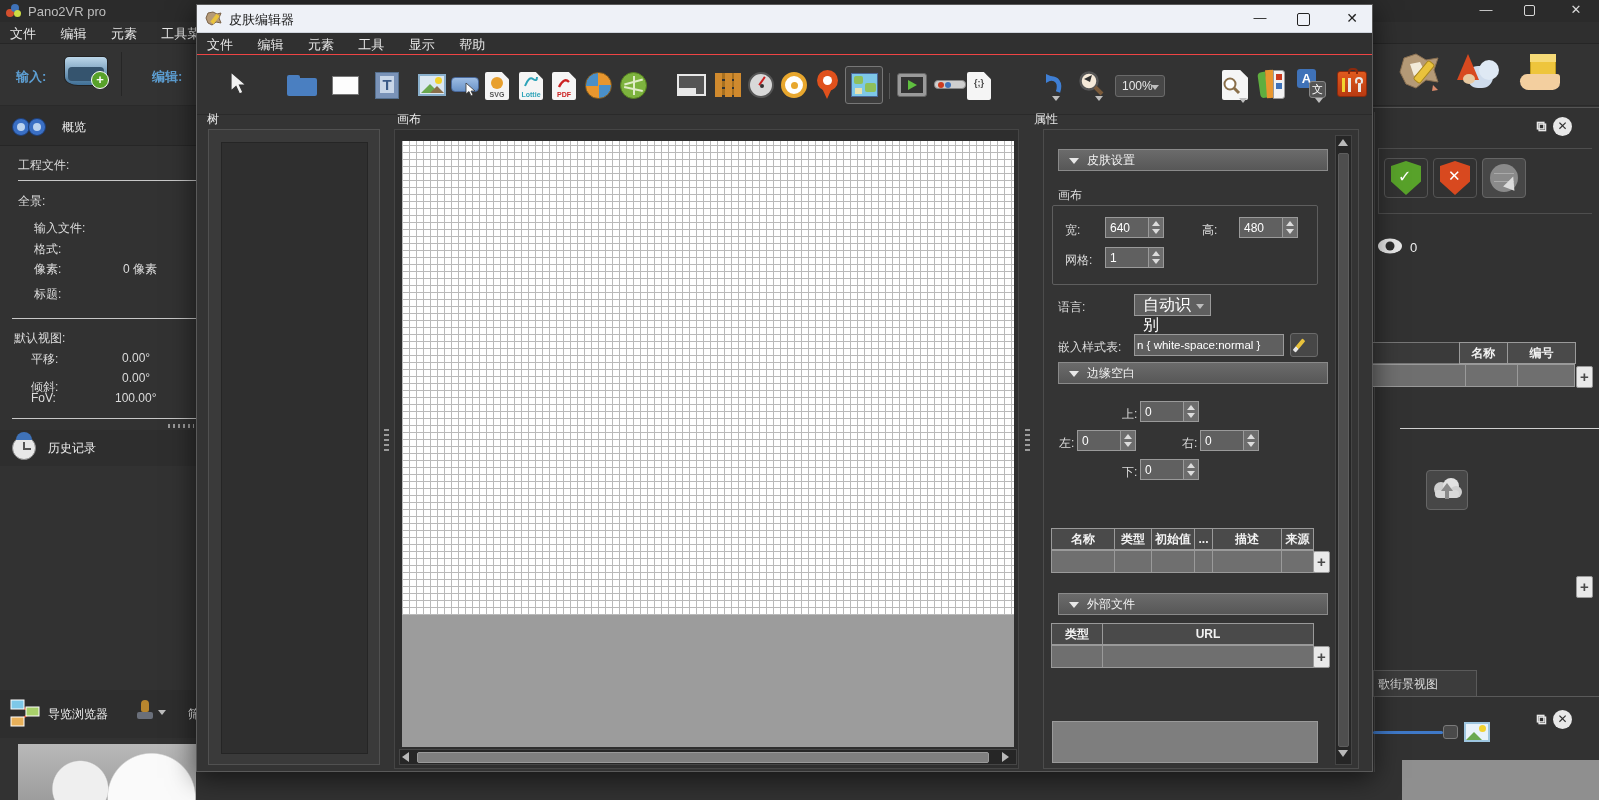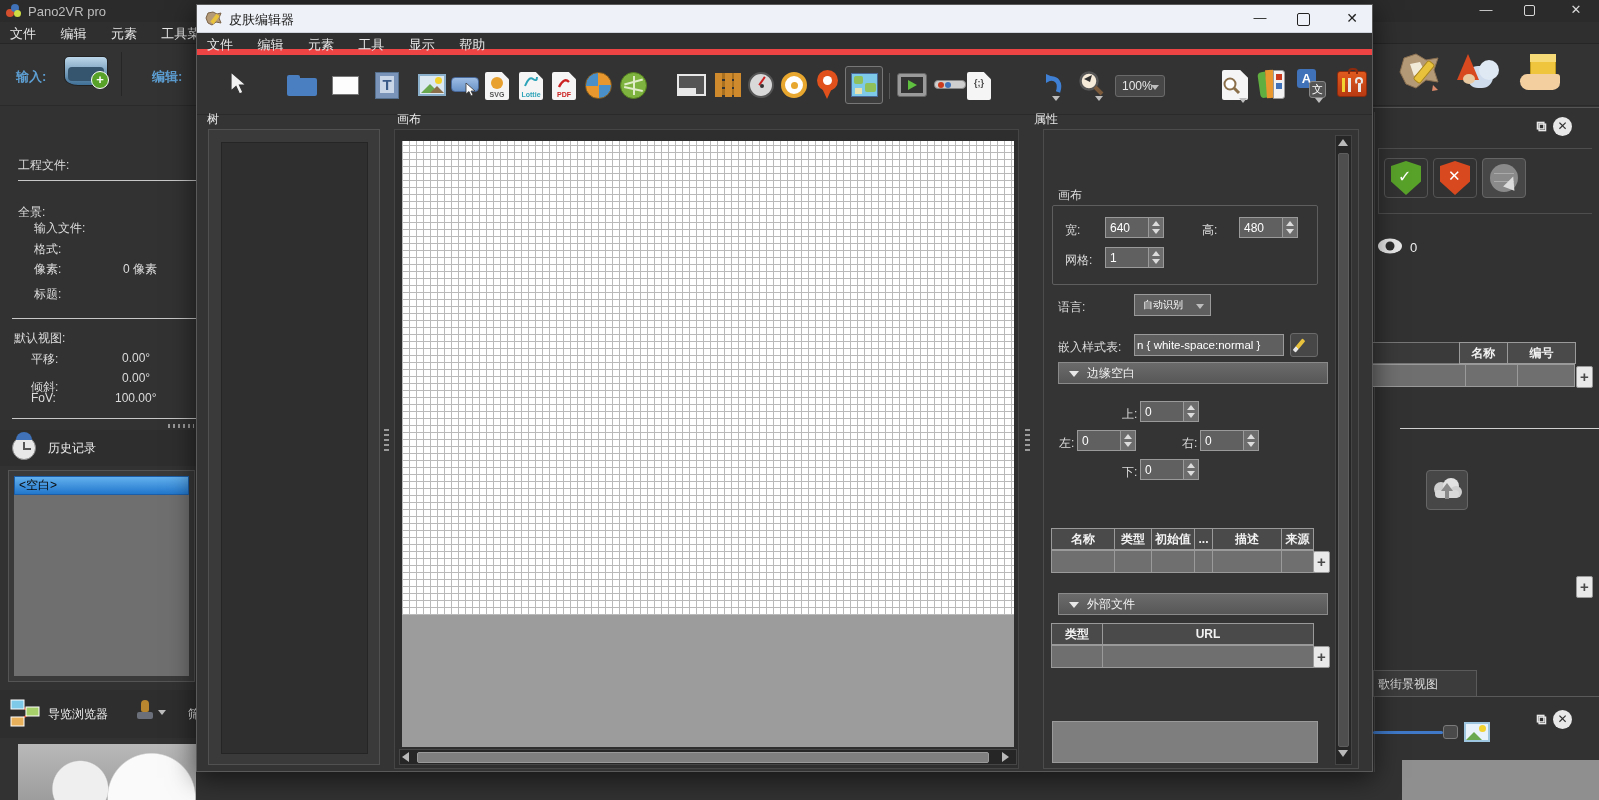--- a/index.html
+++ b/index.html
@@ -16,21 +16,21 @@
   
   .wc { color:#d8d8d8; font-size:13px; line-height:14px; text-align:center; }
   .wc.dark { color:#222; }
   .maxbox { width:11px; height:11px; border:1px solid #d8d8d8; border-radius:2px; }
   .maxbox.dark { border-color:#222; }
 
   
   #editor { left:196px; top:4px; width:1177px; height:768px;
      background:#343434; border:1px solid #5a5a5a; box-shadow:0 6px 26px rgba(0,0,0,.6); }
   #ed-title { left:0; top:0; width:100%; height:28px; background:#eef1f7; border-bottom:1px solid #cfd4dc; }
-  #ed-menubar { left:0; top:28px; width:100%; height:22px; background:#303030; border-bottom:6px solid #ef4444; }
+  #ed-menubar { left:0; top:28px; width:100%; height:22px; background:#303030; border-bottom:1px solid #ef4444; }
   .menuitem { display:inline-block; padding:3px 10px; color:#e6e6e6; font-size:13px; }
   #ed-toolbar { left:0; top:50px; width:100%; height:60px; background:#333333; border-bottom:1px solid #2a2a2a; }
 
   .tbicon { position:absolute; top:16px; width:28px; height:28px; }
   .docicon { position:absolute; top:17px; width:24px; height:28px; background:#f5f5f5; border-radius:2px;
      clip-path:polygon(0 0,70% 0,100% 26%,100% 100%,0 100%); }
   .doclabel { position:absolute; bottom:2px; left:0; width:100%; text-align:center;
      font-size:7px; font-weight:bold; }
   .ddarrow { width:0; height:0; border-left:4px solid transparent; border-right:4px solid transparent;
      border-top:5px solid #bdbdbd; }
@@ -46,21 +46,21 @@
   
   .spin { position:absolute; display:flex; height:21px; }
   .spinval { width:44px; height:21px; background:#606060; border:1px solid #9a9a9a;
      color:#fff; font-size:12px; padding:0 4px; font-family:"Liberation Sans",sans-serif; }
   .spinbtns { width:15px; height:21px; background:#6d6d6d; border:1px solid #9a9a9a; border-left:none;
      display:flex; flex-direction:column; align-items:center; justify-content:space-evenly; }
   .su { width:0; height:0; border-left:4px solid transparent; border-right:4px solid transparent; border-bottom:5px solid #dcdcdc; }
   .sd { width:0; height:0; border-left:4px solid transparent; border-right:4px solid transparent; border-top:5px solid #dcdcdc; }
 
   .dropdown { position:absolute; height:22px; background:#5f5f5f; border:1px solid #9a9a9a;
-     color:#fff; font-size:10px; line-height:20px; padding:0 8px; }
+     color:#fff; font-size:16px; line-height:20px; padding:0 8px; }
   .dropdown .ddarrow { position:absolute; right:6px; top:9px; }
 
   
   .th { background:#4a4a4a; border:1px solid #9a9a9a; color:#f2f2f2; font-size:12px; font-weight:bold;
      text-align:center; line-height:20px; height:22px; }
   .td { background:#6f6f6f; border:1px solid #9a9a9a; height:23px; }
   .trow { display:flex; }
   .trow > div { margin-left:-1px; }
   .plusbtn { position:absolute; width:17px; height:22px; background:#e9e9e9; border:1px solid #9a9a9a;
      border-radius:2px; color:#4a4a4a; font-size:15px; font-weight:bold; text-align:center; line-height:20px; }
@@ -134,25 +134,34 @@
       <div class="abs" style="left:2px;top:2px;width:0;height:0;border-left:11px solid transparent;border-right:11px solid transparent;border-bottom:26px solid #d8491f;"></div>
       <div class="abs" style="left:8px;top:22px;width:12px;height:10px;background:#e8c9a0;border-radius:50%;"></div>
     </div>
     <div class="abs" style="left:1518px;top:8px;width:48px;height:44px;">
       <div class="abs" style="left:12px;top:2px;width:26px;height:24px;background:#eec53c;border:1px solid #bd9a1f;border-radius:2px;"></div>
       <div class="abs" style="left:12px;top:2px;width:26px;height:8px;background:#f6da77;"></div>
       <div class="abs" style="left:2px;top:22px;width:40px;height:16px;background:#f3cf9f;border-radius:10px 4px 10px 12px;"></div>
     </div>
   </div>
 
+  <div class="abs" style="left:0;top:106px;width:196px;height:40px;background:#2e2e2e;border-bottom:1px solid #262626;">
+    <div class="abs" style="left:12px;top:8px;width:40px;height:24px;">
+      <div class="abs" style="left:0;top:4px;width:18px;height:18px;background:#3a6fc4;border-radius:50%;border:1px solid #1d3d75;"></div>
+      <div class="abs" style="left:16px;top:4px;width:18px;height:18px;background:#3a6fc4;border-radius:50%;border:1px solid #1d3d75;"></div>
+      <div class="abs" style="left:5px;top:9px;width:8px;height:8px;background:#bcd3ef;border-radius:50%;"></div>
+      <div class="abs" style="left:21px;top:9px;width:8px;height:8px;background:#bcd3ef;border-radius:50%;"></div>
+    </div>
+    <span class="abs tb" style="left:62px;top:13px;">概览</span>
+  </div>
 
   <span class="abs t" style="left:18px;top:157px;">工程文件:</span>
   <div class="abs hline" style="left:18px;top:180px;width:178px;"></div>
 
-  <span class="abs t" style="left:18px;top:204px;">全景:</span>
+  <span class="abs t" style="left:18px;top:193px;">全景:</span>
   <span class="abs t" style="left:34px;top:220px;">输入文件:</span>
   <span class="abs t" style="left:34px;top:241px;">格式:</span>
   <span class="abs t" style="left:34px;top:261px;">像素:</span>
   <span class="abs t" style="left:123px;top:261px;">0 像素</span>
   <span class="abs t" style="left:34px;top:286px;">标题:</span>
   <div class="abs hline" style="left:12px;top:318px;width:184px;"></div>
 
   <span class="abs t" style="left:14px;top:330px;">默认视图:</span>
   <span class="abs t" style="left:31px;top:351px;">平移:</span>
   <span class="abs t" style="left:122px;top:351px;">0.00°</span>
@@ -164,27 +173,20 @@
   <div class="abs dots-h" style="left:168px;top:424px;"></div>
 
   <div class="abs" style="left:0;top:430px;width:196px;height:36px;background:#2e2e2e;">
     <div class="abs" style="left:12px;top:4px;width:26px;height:26px;">
       <div class="abs" style="left:0;top:2px;width:24px;height:24px;background:#e8e8e8;border-radius:50%;border:1px solid #888;"></div>
       <div class="abs" style="left:4px;top:-2px;width:16px;height:8px;background:#3f72b8;border-radius:8px 8px 0 0;"></div>
       <div class="abs" style="left:11px;top:8px;width:2px;height:8px;background:#555;"></div>
       <div class="abs" style="left:12px;top:14px;width:7px;height:2px;background:#555;"></div>
     </div>
     <span class="abs tb" style="left:48px;top:10px;">历史记录</span>
-  </div>
-  <div class="abs" style="left:8px;top:470px;width:187px;height:212px;background:#3a3a3a;border:1px solid #555;">
-    <div class="abs" style="left:5px;top:5px;width:175px;height:200px;background:#6f6f6f;">
-      <div class="abs" style="left:0;top:0;width:175px;height:19px;background:linear-gradient(#62b0ee,#2277cc);border:1px solid #1c5fa8;">
-        <span style="color:#0a0a0a;font-size:12px;padding-left:4px;line-height:17px;display:block;">&lt;空白&gt;</span>
-      </div>
-    </div>
   </div>
 
   <div class="abs" style="left:0;top:690px;width:220px;height:48px;background:#2e2e2e;">
     <div class="abs" style="left:10px;top:8px;width:30px;height:30px;">
       <svg width="30" height="30" viewBox="0 0 30 30">
         <line x1="7" y1="7" x2="22" y2="14" stroke="#d04a1e" stroke-width="2"></line>
         <line x1="7" y1="24" x2="22" y2="14" stroke="#d04a1e" stroke-width="2"></line>
         <rect x="1" y="2" width="13px" height="9" fill="#7ec8e8" stroke="#fff"></rect>
         <rect x="16" y="9" width="13" height="9" fill="#a8d06a" stroke="#fff"></rect>
         <rect x="1" y="19" width="13" height="9" fill="#e8b05a" stroke="#fff"></rect>
@@ -473,20 +475,24 @@
         <div class="sb-arrow" style="right:2px;">
             <div class="tri-right"></div>
           </div>
       </div>
     </div>
     <div class="abs dots-v" style="left:828px;top:424px;"></div>
 
     <span class="abs t" style="left:837px;top:106px;color:#e8e8e8;">属性</span>
     <div class="abs" style="left:846px;top:124px;width:316px;height:640px;border:1px solid #4c4c4c;"></div>
 
+    <div class="sechdr" style="left:861px;top:144px;">
+      <div class="tri"></div>
+      <span>皮肤设置</span>
+    </div>
     <span class="abs t" style="left:861px;top:182px;">画布</span>
     <div class="abs" style="left:855px;top:200px;width:266px;height:80px;border:1px solid #5e5e5e;border-radius:2px;"></div>
 
     <span class="abs t" style="left:868px;top:217px;">宽:</span>
     <div class="spin" style="left:908px;top:212px;">
       <input class="spinval" value="640" style="">
       <div class="spinbtns">
           <div class="su"></div>
           <div class="sd"></div>
         </div>

